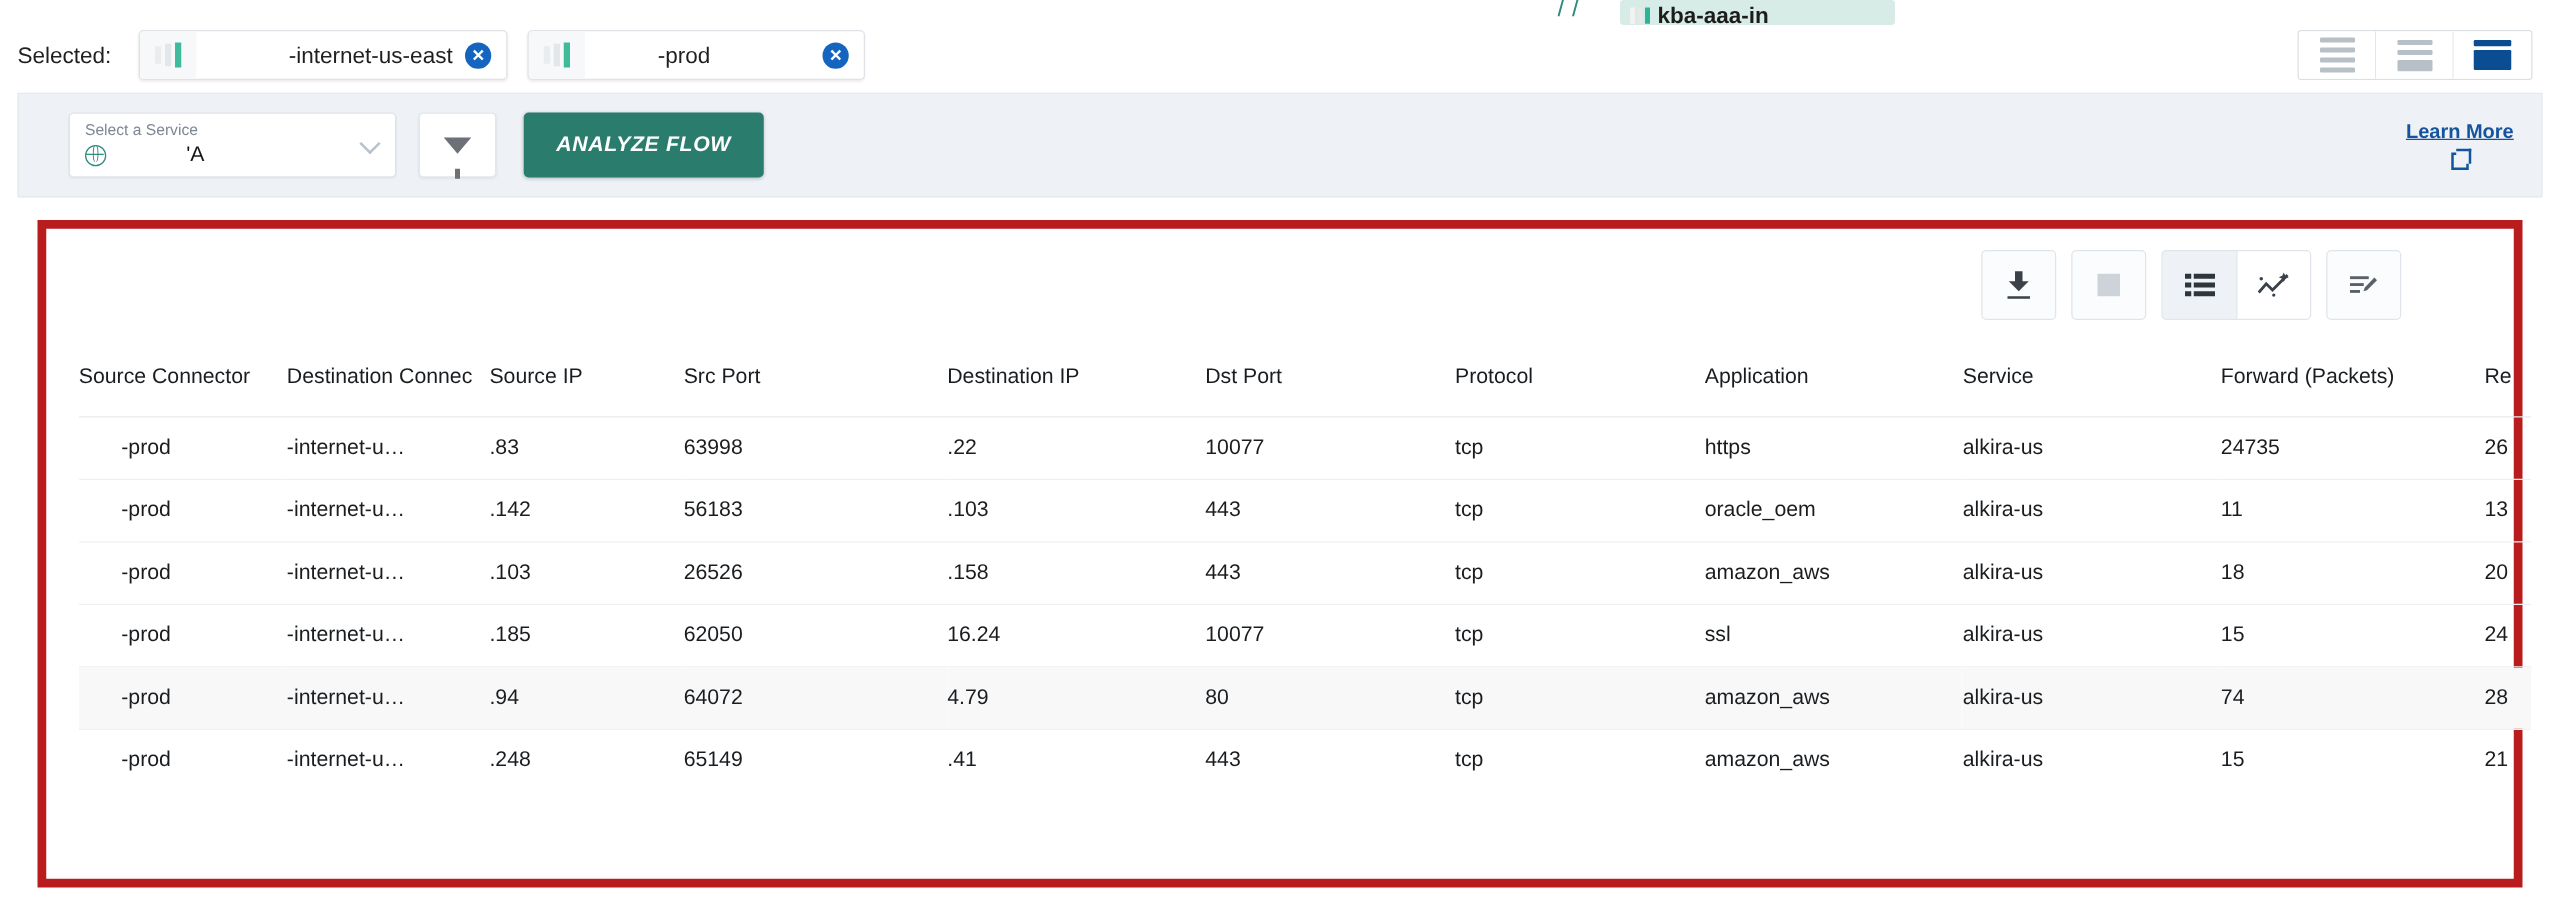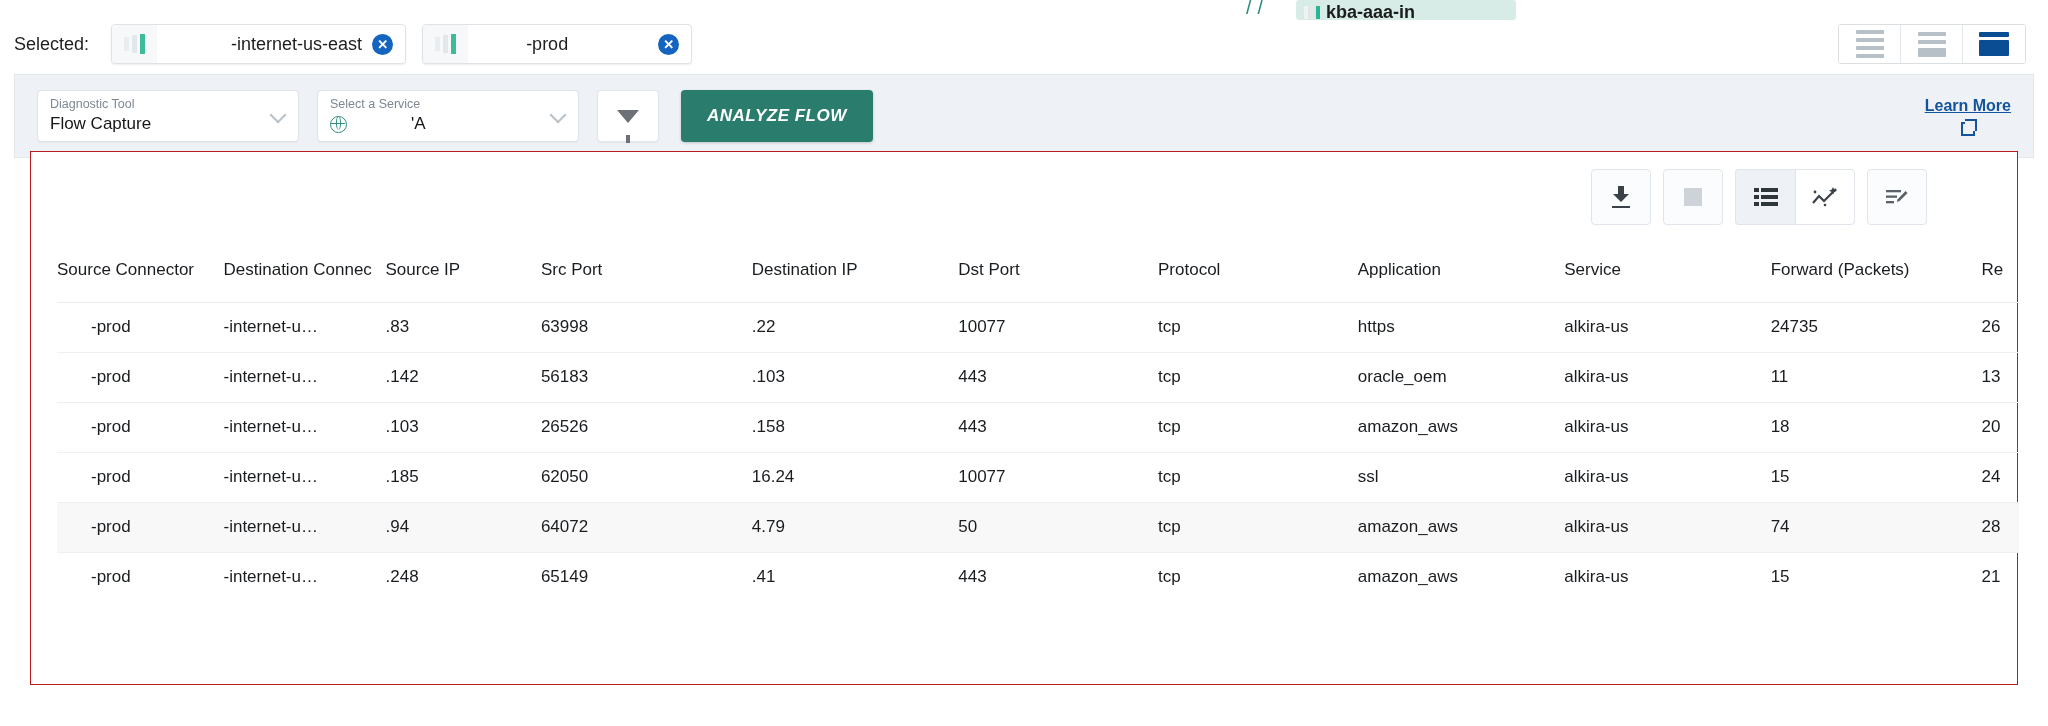--- a/index.html
+++ b/index.html
@@ -257,24 +257,24 @@
     content:""; position: absolute; right: -4px; top: -5px;
     width: 10px; height: 10px;
     border-top: 2px solid #14539e;
     border-right: 2px solid #14539e;
     background: #eef2f6;
   }
 
   
   .panel {
     position: absolute;
-    top: 151px; left: 30px;
+    top: 176px; left: 30px;
     width: 1988px; height: 534px;
     background: #ffffff;
-    border: 1px solid #b91c1c;
+    border: 7px solid #b91c1c;
   }
   .panel-toolbar {
     position: absolute; right: 90px; top: 17px;
     display: flex; align-items: center; gap: 12px;
   }
   .tb-btn {
     width: 60px; height: 56px;
     background: #fbfcfd;
     border: 1px solid #dfe5ea;
     border-radius: 4px;
@@ -423,25 +423,20 @@
       <span class="lt-solid">
           <span class="top"></span>
           <span class="body"></span>
         </span>
     </div>
   </div>
 </div>
 
 <div class="controls">
 
-  <div class="select-field">
-    <span class="fl">Diagnostic Tool</span>
-    <span class="select-value">Flow Capture</span>
-    <span class="caret"></span>
-  </div>
 
   <div class="select-field" style="margin-left:18px;">
     <span class="fl">Select a Service</span>
     <span class="select-value">
       <span class="globe"></span>
       <span class="segment-redact"></span>
       <span>'A</span>
     </span>
     <span class="caret"></span>
   </div>
@@ -596,21 +591,21 @@
           <td>15</td>
           <td>24</td>
         </tr>
 
         <tr class="hl">
           <td class="ind">-prod</td>
           <td>-internet-u…</td>
           <td>.94</td>
           <td>64072</td>
           <td>4.79</td>
-          <td>50</td>
+          <td>80</td>
           <td>tcp</td>
           <td>amazon_aws</td>
           <td>alkira-us</td>
           <td>74</td>
           <td>28</td>
         </tr>
 
         <tr>
           <td class="ind">-prod</td>
           <td>-internet-u…</td>

